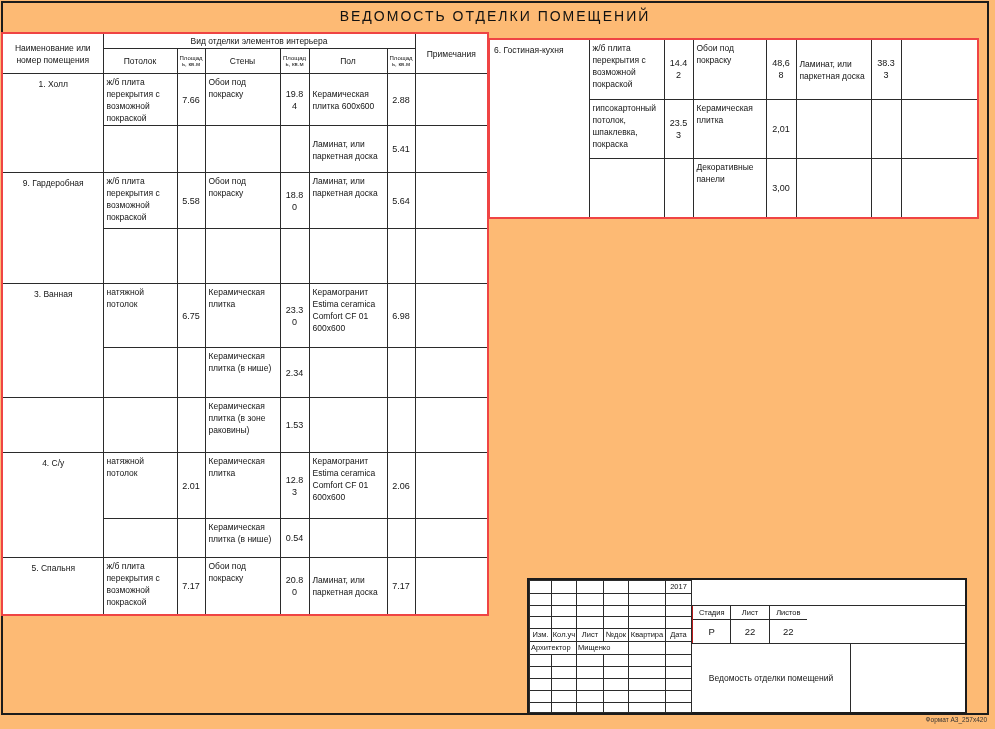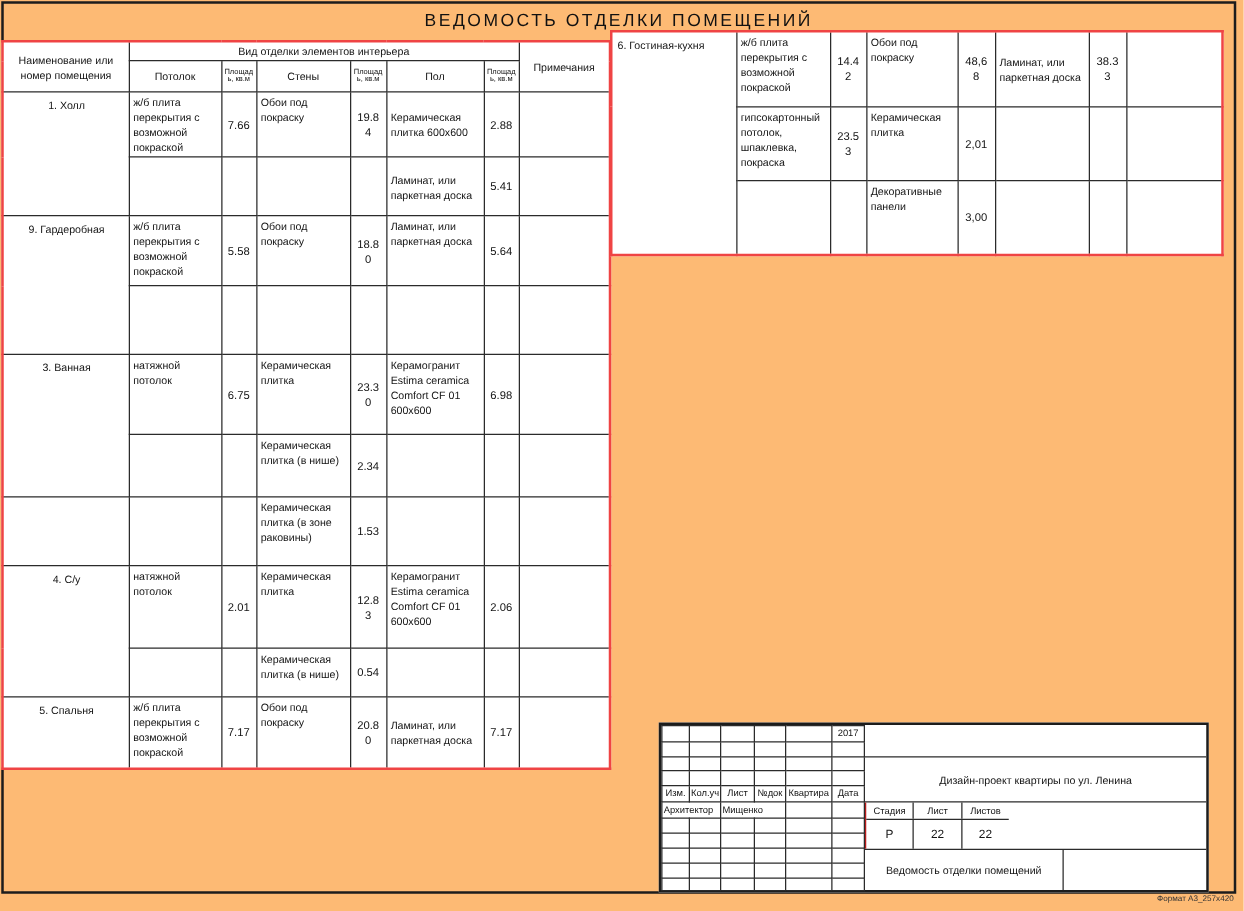--- a/index.html
+++ b/index.html
@@ -169,21 +169,21 @@
       <td class="num">7.17</td>
       <td>Обои под покраску</td>
       <td class="num">20.80</td>
       <td class="vmid">Ламинат, или паркетная доска</td>
       <td class="num">7.17</td>
       <td></td>
     </tr>
   </tbody>
     </table>
 
-  <table class="fin" style="left:488px; top:24px; width:489px;">
+  <table class="fin" style="left:488px; top:38px; width:489px;">
     <colgroup>
       <col style="width:100px">
         <col style="width:75px">
         <col style="width:29px">
         <col style="width:73px">
       <col style="width:30px">
         <col style="width:75px">
         <col style="width:30px">
         <col style="width:77px">
     </colgroup>
@@ -313,21 +313,20 @@
             <td></td>
         <td></td>
             <td></td>
         <td></td>
             <td></td>
       </tr>
     </tbody>
       </table>
     <div class="stamp-right">
       <div class="s-top"></div>
-      <div class="s-project">Дизайн-проект квартиры по ул. Ленина</div>
       <div class="s-mid">
         <div class="s-stage">
           <div class="s-stage-h">
             <span>Стадия</span>
             <span>Лист</span>
             <span>Листов</span>
           </div>
           <div class="s-stage-v">
             <span>Р</span>
             <span>22</span>

